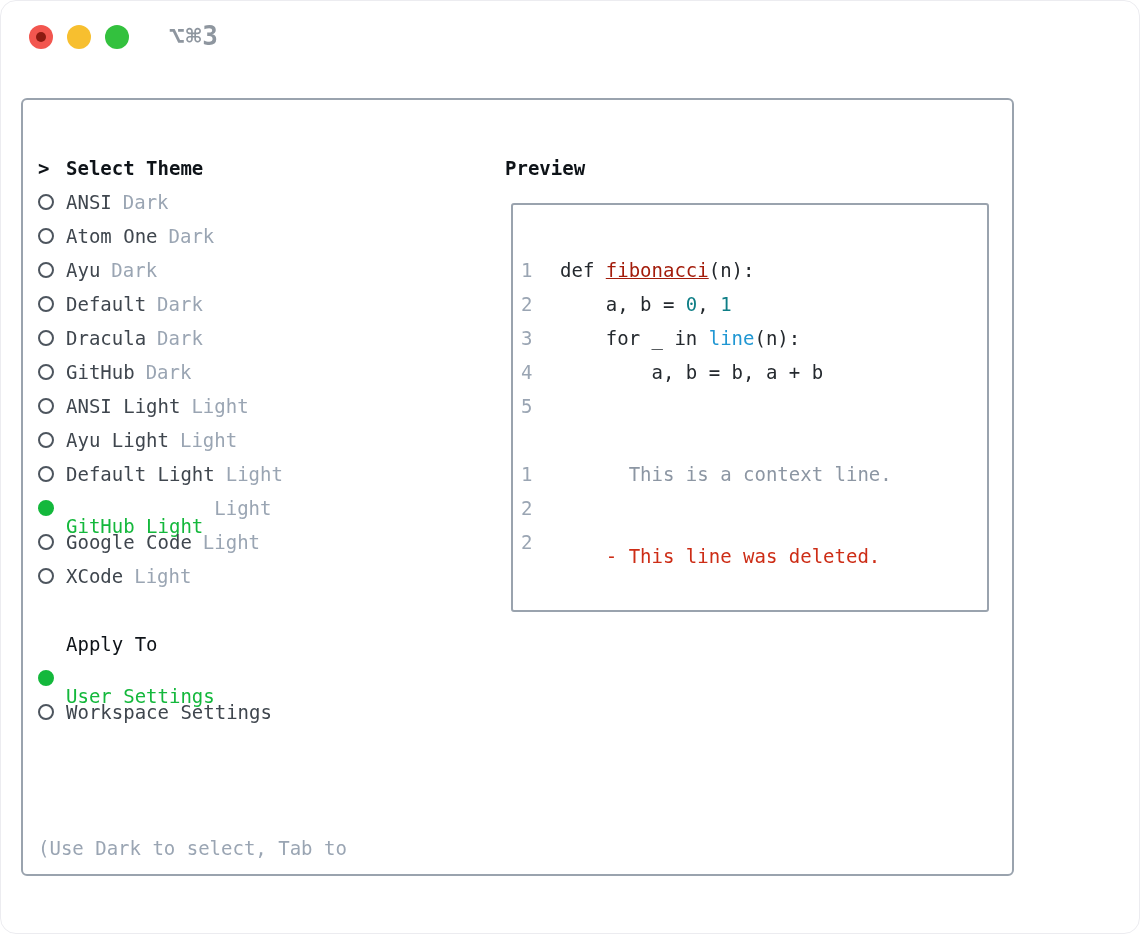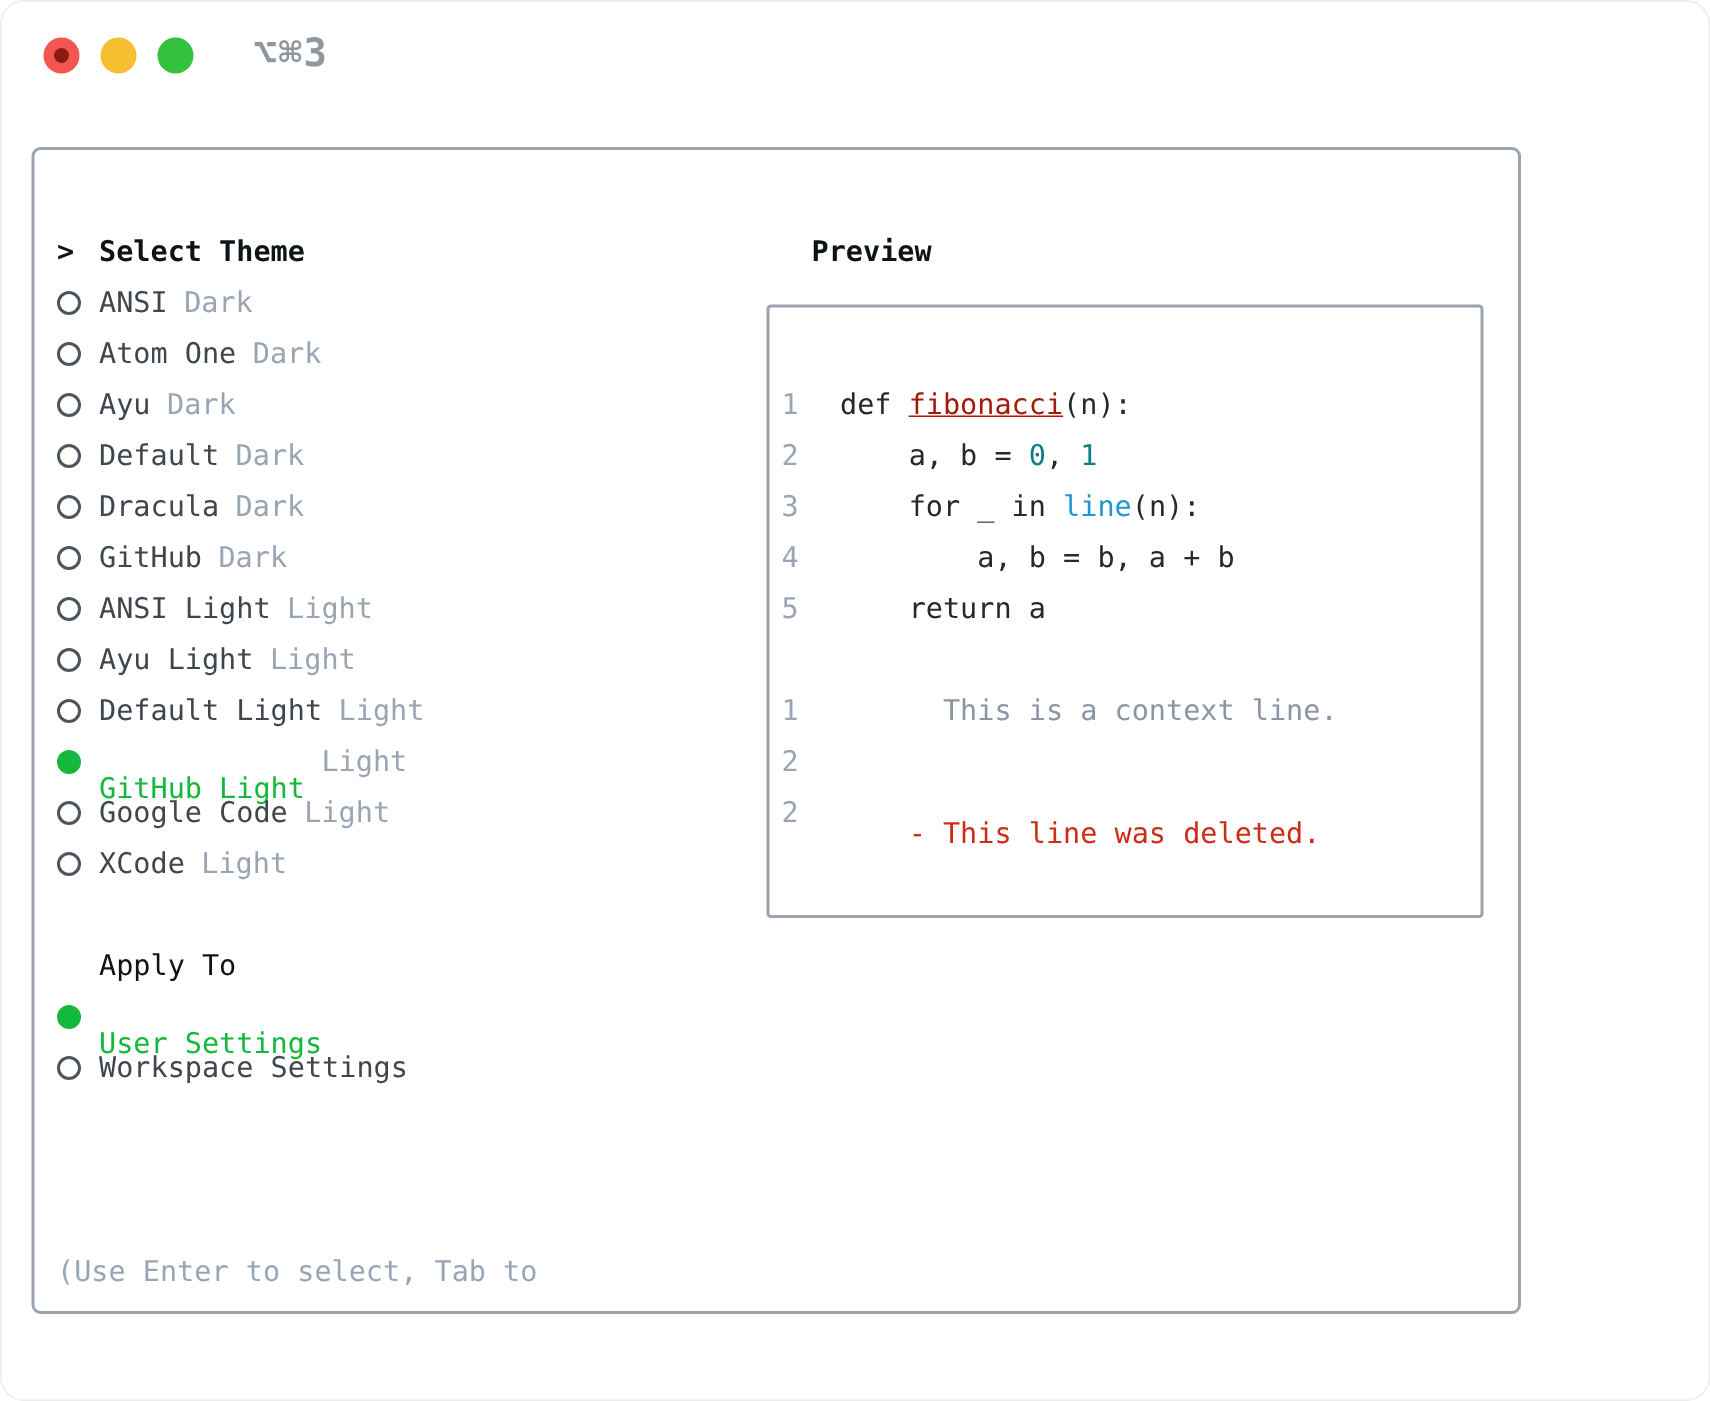--- a/index.html
+++ b/index.html
@@ -24,21 +24,21 @@
   .hdr{font-weight:bold;color:var(--ink,#0e1318);}
   .dot{display:inline-block;width:12px;height:12px;border-radius:50%;border:2px solid #4d555e;margin-top:9px;box-sizing:content-box;}
   .name{color:var(--charcoal,#3f464e);white-space:pre;}
   .variant{color:var(--gray_muted,#9aa5b3);margin-left:11px;white-space:pre;}
   .row.selected .name{color:var(--green,#14b83c);margin-top:18px;}
   .row.selected .dot{background:var(--green,#14b83c);border-color:var(--green,#14b83c);}
   .apply-block{margin-top:34px;}
   .help{margin-top:34px;color:var(--gray_muted,#9fa9b6);white-space:pre;}
 
   
-  .preview-title{position:absolute;left:482px;top:51px;font-size:19px;line-height:34px;font-weight:bold;color:var(--ink,#0e1318);margin-left:36px;}
+  .preview-title{position:absolute;left:482px;top:51px;font-size:19px;line-height:34px;font-weight:bold;color:var(--ink,#0e1318);}
   .preview-box{position:absolute;left:488px;top:103px;width:478px;height:409px;border:2px solid var(--border,#9aa3ae);border-radius:3px;box-sizing:border-box;padding:48px 0 0 8px;overflow:hidden;}
   .cl{display:flex;height:34px;font-size:19px;line-height:34px;}
   .cl.blank{height:34px;}
   .ln{width:39px;flex:0 0 39px;color:var(--gray_muted,#9aa5b3);white-space:pre;}
   .ct{white-space:pre;color:var(--code_fg,#24292e);}
   .ct span{white-space:pre;}
   .s-fg{color:var(--code_fg,#24292e);margin-top:40px;}
   .s-func{color:var(--red_function,#a31c0b);text-decoration:underline;}
   .s-num{color:var(--teal_number,#0e7e86);}
   .s-call{color:var(--blue_call,#2097d3);}
@@ -138,21 +138,21 @@
           <span class="bcol"><span class="dot"></span></span>
           <span class="name">User Settings</span>
         </div>
         <div class="row">
           <span class="bcol"><span class="dot"></span></span>
           <span class="name">Workspace Settings</span>
         </div>
       </div>
 
       <div class="help">
-        <div>(Use Enter to select, Tab to</div>
+        <div>(Use Dark to select, Tab to</div>
         <div>change focus)</div>
       </div>
     </div>
 
     <div class="preview-title">Preview</div>
 
     <div class="preview-box">
       <div class="cl">
         <span class="ln">1</span>
         <span class="ct"><span class="s-fg">def </span><span class="s-func">fibonacci</span><span class="s-fg">(n):</span></span>
@@ -164,21 +164,20 @@
       <div class="cl">
         <span class="ln">3</span>
         <span class="ct"><span class="s-fg">    for _ in </span><span class="s-call">line</span><span class="s-fg">(n):</span></span>
       </div>
       <div class="cl">
         <span class="ln">4</span>
         <span class="ct"><span class="s-fg">        a, b = b, a + b</span></span>
       </div>
       <div class="cl">
         <span class="ln">5</span>
-        <span class="ct"><span class="s-fg">    return a</span></span>
       </div>
 
       <div class="cl blank"></div>
 
       <div class="cl">
         <span class="ln">1</span>
         <span class="ct d-ctx">      This is a context line.</span>
       </div>
       <div class="cl">
         <span class="ln">2</span>

